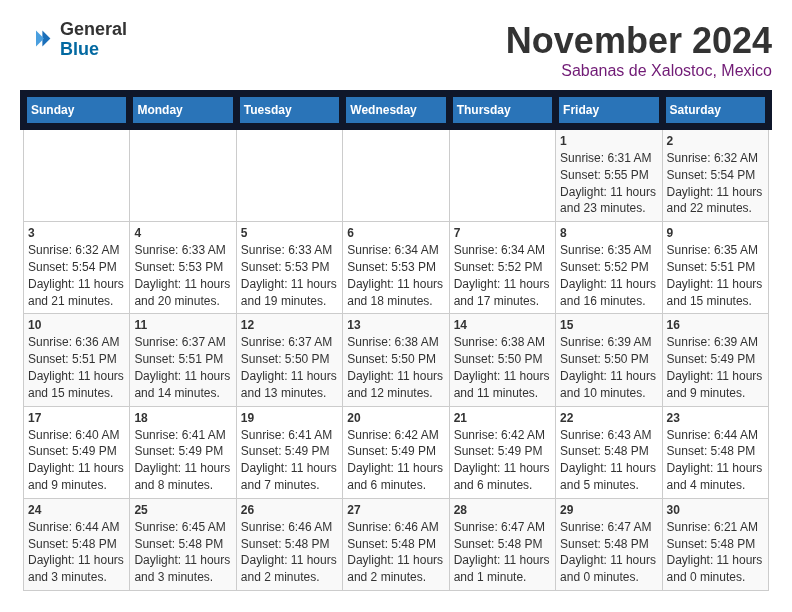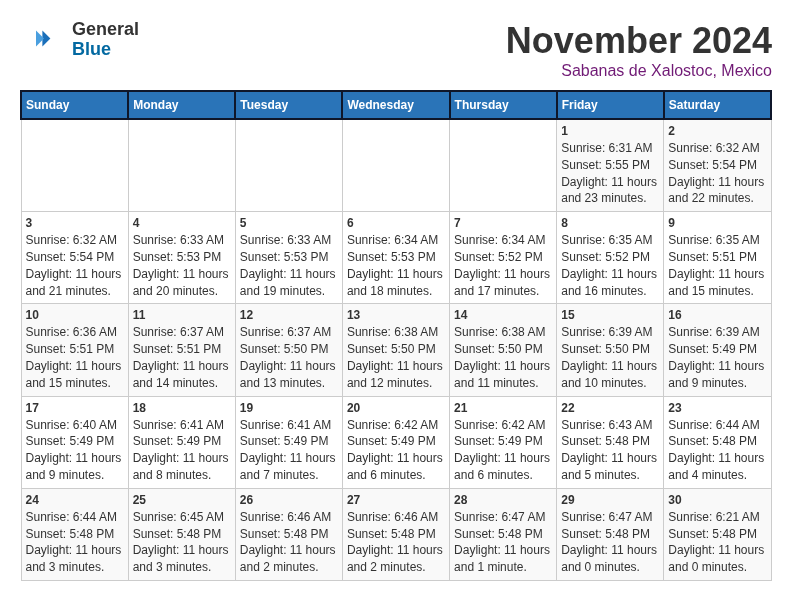--- a/index.html
+++ b/index.html
@@ -12,21 +12,21 @@
     }
     .header-area {
       display: flex;
       justify-content: space-between;
       align-items: flex-start;
       margin-bottom: 10px;
     }
     .logo {
       display: flex;
       align-items: center;
-      gap: 20px;
+      gap: 8px;
     }
     .logo-text {
       font-size: 18px;
       font-weight: bold;
       line-height: 1.1;
     }
     .logo-text .general { color: #333; }
     .logo-text .blue { color: #0369a1; }
     .logo-icon {
       width: 32px;
@@ -48,21 +48,21 @@
       width: 100%;
       border-collapse: collapse;
       table-layout: fixed;
     }
     thead tr th {
       background-color: #2a74b8;
       color: #fff;
       font-size: 12px;
       font-weight: bold;
       padding: 6px 4px;
-      border: 2px solid #0f172a;
+      border: 7px solid #0f172a;
       text-align: left;
     }
     tbody tr td {
       border: 1px solid #ccc;
       vertical-align: top;
       padding: 4px;
       font-size: 10px;
       color: #333;
       height: 90px;
       background: #fff;

